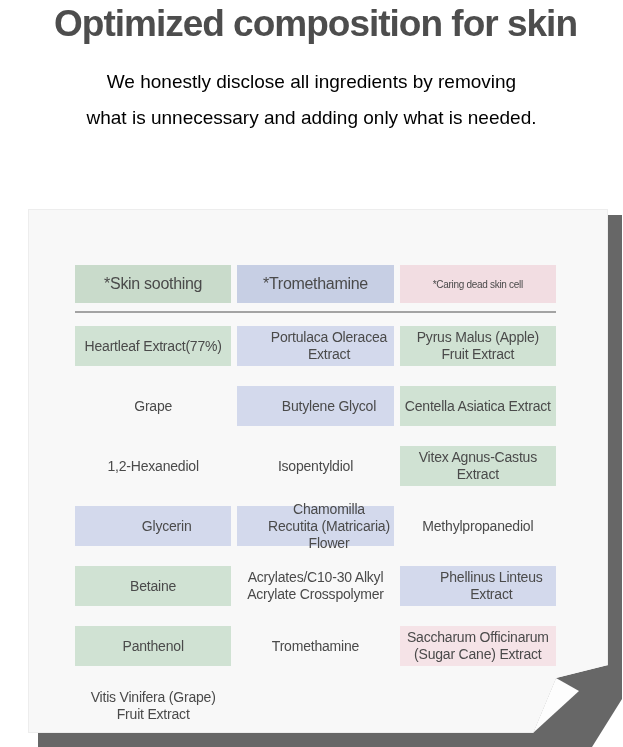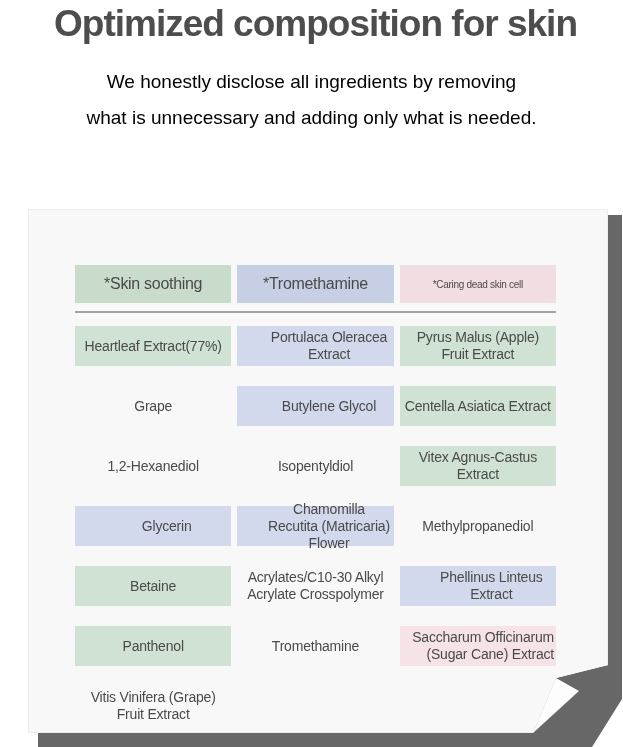--- a/index.html
+++ b/index.html
@@ -48,21 +48,21 @@
   .hdr:nth-child(3){background:var(--header-pink,#f2dde2);font-size:10px;}
   .rule-top{margin-top:8px;height:2px;background:#a3a3a3;}
   .rule-bottom{margin-top:30px;height:1px;background:#b9b9b9;}
   .cell{
     height:40px;display:flex;align-items:center;justify-content:center;
     text-align:center;font-size:14px;line-height:17px;padding:0 2px;
     box-sizing:border-box;color:var(--text-body,#4a4a4a);letter-spacing:-0.2px;
   }
   .c-green{background:var(--cell-green,#d0e2d3);}
   .c-lavender{background:var(--cell-lavender,#d3d9ec);padding-left:29px;}
-  .c-pink{background:var(--cell-pink,#f5e3e7);text-align:right;}
+  .c-pink{background:var(--cell-pink,#f5e3e7);}
   .c-none{background:transparent;}
 </style>
 </head>
 <body>
 
 <h1 class="page-title">Optimized composition for skin</h1>
 
 <p class="subtitle">
   <span>We honestly disclose all ingredients by removing</span><br>
   <span>what is unnecessary and adding only what is needed.</span>

